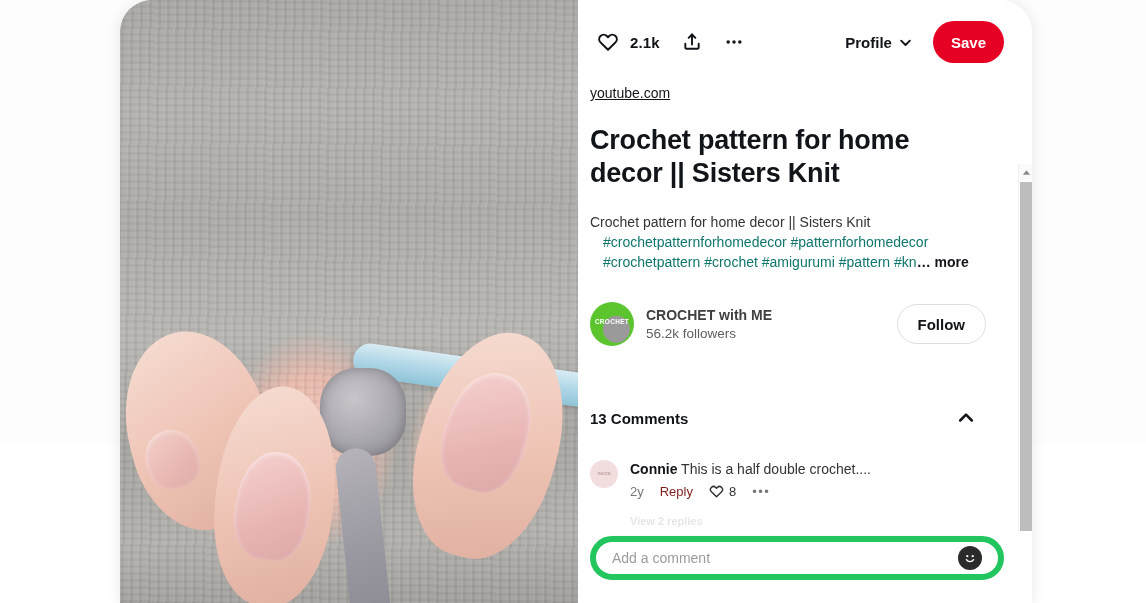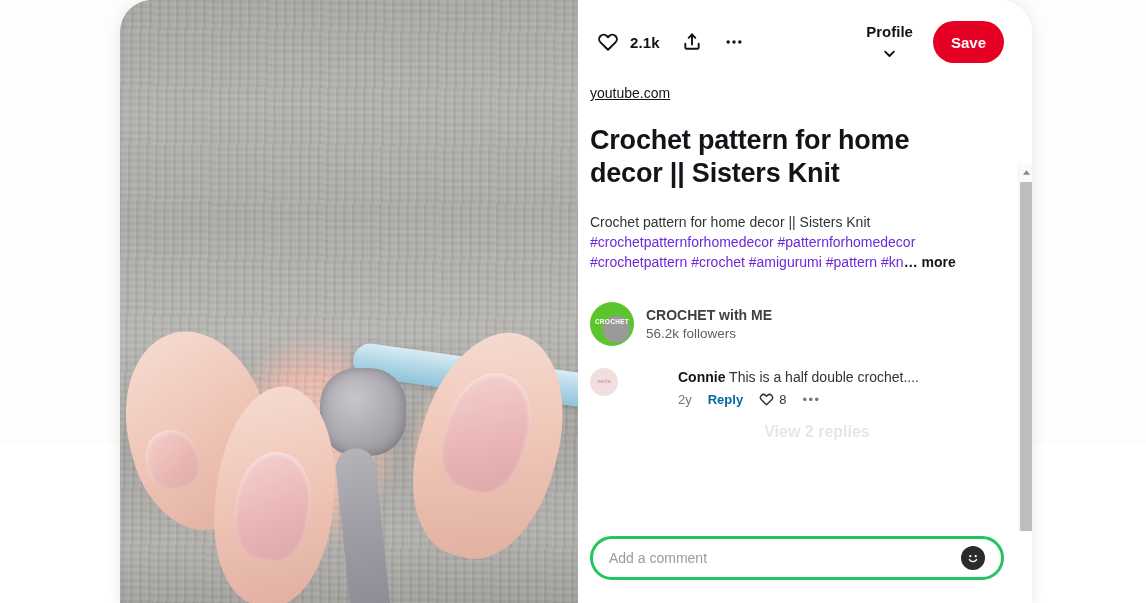--- a/index.html
+++ b/index.html
@@ -115,21 +115,21 @@
   }
   .like-count {
     font-size: 15px; font-weight: 600; color: #111418;
     margin: 0 10px 0 0; letter-spacing: .1px;
   }
   .hdr-spacer { flex: 1; }
   .profile-select {
     display: flex; align-items: center; gap: 6px;
     font-size: 15px; font-weight: 600; color: #111418;
     padding: 8px 8px; border-radius: 18px; cursor: pointer;
-    background: transparent; border: none; flex-direction: column;
+    background: transparent; border: none;
   }
   .save-btn {
     margin-left: 12px;
     background: #e60023; color: #ffffff;
     font-size: 15px; font-weight: 700;
     border: none; border-radius: 24px;
     padding: 0 18px; height: 42px;
     cursor: pointer;
     font-family: "Liberation Sans", sans-serif;
   }
@@ -156,21 +156,21 @@
     letter-spacing: -0.2px;
     margin-top: 22px;
     max-width: 390px;
   }
   .pin-desc {
     font-size: 14px; line-height: 20px;
     color: #333333;
     margin-top: 22px;
     max-width: 395px;
   }
-  .pin-desc .tag { color: #6d28d9; }
+  .pin-desc .tag { color: #0f766e; margin-left: 13px; }
   .pin-desc .more { color: #111418; font-weight: 700; }
   .pin-desc .ell { color: #111418; font-weight: 700; }
 
   
   .creator-row {
     display: flex; align-items: center;
     margin-top: 30px;
     max-width: 396px;
   }
   .creator-avatar {
@@ -196,59 +196,58 @@
     font-size: 15px; font-weight: 600; cursor: pointer;
     font-family: "Liberation Sans", sans-serif;
   }
 
   
   .comments-head {
     display: flex; align-items: center;
     margin-top: 52px; max-width: 396px;
   }
   .comments-title { font-size: 15px; font-weight: 700; color: #111418; flex: 1; }
-  .comment-item { display: flex; margin-top: 22px; max-width: 400px; gap: 48px; }
+  .comment-item { display: flex; margin-top: 22px; max-width: 400px; }
   .comment-avatar {
     width: 28px; height: 28px; border-radius: 50%;
     background: #f2dede; flex: 0 0 28px;
     position: relative; overflow: hidden;
   }
   .comment-avatar .ava-word {
     position: absolute; left: 0; right: 0; top: 10px;
     text-align: center; font-size: 5px; color: #c4a0a0; font-weight: 700;
   }
   .comment-body { margin-left: 12px; }
   .comment-text { font-size: 14px; line-height: 19px; color: #333333; }
   .comment-text b { color: #111418; font-weight: 700; }
   .comment-actions {
     display: flex; align-items: center; gap: 16px;
     margin-top: 5px;
   }
   .cm-age { font-size: 13px; color: #767676; }
-  .cm-reply { font-size: 13px; color: #0369a1; font-weight: 700; cursor: pointer; }
+  .cm-reply { font-size: 13px; color: #7f1d1d; font-weight: 400; cursor: pointer; }
   .cm-like { display: flex; align-items: center; gap: 5px; font-size: 13px; color: #333333; cursor: pointer; }
   .cm-more { color: #767676; letter-spacing: 1.5px; font-size: 13px; cursor: pointer; line-height: 8px;}
   .view-replies {
     margin-top: 16px; margin-left: 40px;
-    font-size: 16px; font-weight: 600; color: #333333;
+    font-size: 11px; font-weight: 600; color: #333333;
     opacity: .12;
-    text-align: center;
   }
 
   
   .composer-wrap {
     flex: 0 0 72px;
     padding: 0 28px 18px 12px;
     background: #ffffff;
     display: flex; align-items: center;
   }
   .composer {
     position: relative;
     width: 100%; height: 44px;
-    border: 3px solid #22c55e;
+    border: 6px solid #22c55e;
     border-radius: 22px;
     background: #ffffff;
     display: flex; align-items: center;
     padding: 0 16px;
     box-shadow: 0 0 0 1px rgba(0,0,0,.015);
   }
   .composer input {
     flex: 1; border: none; outline: none;
     font-size: 14px; color: #111418;
     font-family: "Liberation Sans", sans-serif;
@@ -365,22 +364,33 @@
           </div>
 
           <div class="creator-row">
             <div class="creator-avatar">
               <span class="ava-word">CROCHET</span>
             </div>
             <div class="creator-meta">
               <div class="creator-name">CROCHET with ME</div>
               <div class="creator-followers">56.2k followers</div>
             </div>
+            <button class="follow-btn">Follow</button>
           </div>
 
+          <div class="comments-head">
+            <span class="comments-title">13 Comments</span>
+            <button class="icon-btn">
+              <span>
+                <svg width="20" height="20" viewBox="0 0 24 24" fill="none" stroke="#111418" stroke-width="3" stroke-linecap="round" stroke-linejoin="round">
+                  <path d="M5 15l7-7 7 7"></path>
+                </svg>
+              </span>
+            </button>
+          </div>
 
           <div class="comment-item">
             <div class="comment-avatar">
               <span class="ava-word">necta</span>
             </div>
             <div class="comment-body">
               <div class="comment-text">
                 <b>Connie</b>
                 <span>This is a half double crochet....</span>
               </div>

